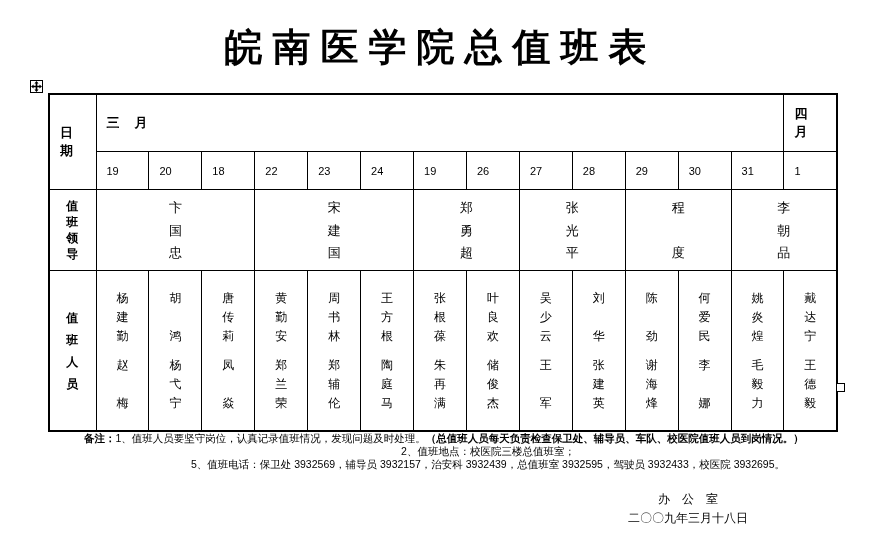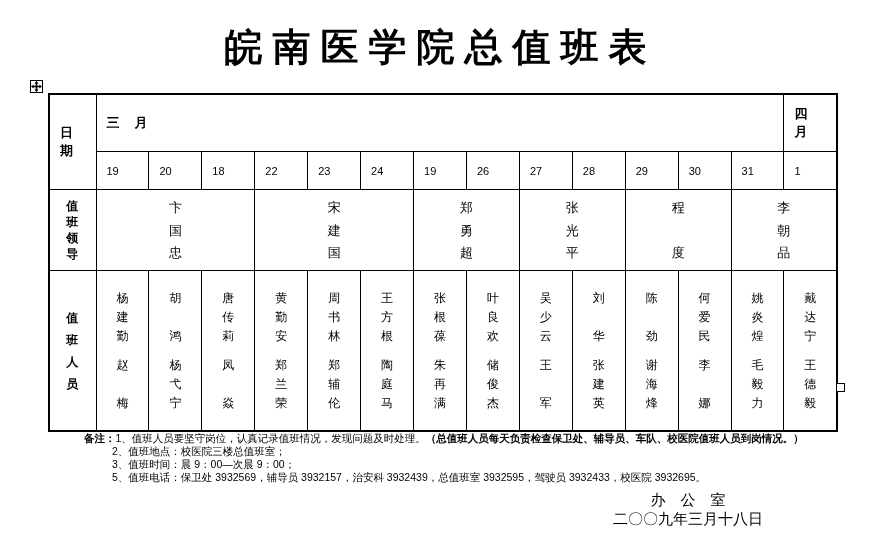--- a/index.html
+++ b/index.html
@@ -40,25 +40,25 @@
   .pname{height:50px;font-size:12px;}
   .pcell{display:flex;flex-direction:column;align-items:center;justify-content:center;gap:17px;height:139px;}
   .vlabel{display:flex;flex-direction:column;justify-content:space-between;align-items:center;margin:0 auto;font-weight:bold;font-size:12px;line-height:1;}
   #leader-label{height:60px;}
   #personnel-label{height:78px;}
   .notes{
     position:absolute;left:84px;top:432px;width:780px;
     font-size:10.5px;line-height:13px;white-space:nowrap;
   }
   .note-line{height:13px;}
-  .note-line.indent{padding-left:28px;}
+  .note-line.indent{padding-left:28px;text-align:center;}
   .note-line b{font-weight:bold;}
   .signature{
     position:absolute;left:557px;top:490px;width:262px;text-align:center;
-    font-size:15px;line-height:19px;
+    font-size:12px;line-height:19px;
   }
 </style>
 </head>
 <body>
 
 <div class="title">皖南医学院总值班表</div>
 
 <div class="move-handle">
   <svg width="11" height="11" viewBox="0 0 12 12">
     <path fill="#000" d="M6 0 L8.3 2.8 H6.9 V5.1 H9.2 V3.7 L12 6 L9.2 8.3 V6.9 H6.9 V9.2 H8.3 L6 12 L3.7 9.2 H5.1 V6.9 H2.8 V8.3 L0 6 L2.8 3.7 V5.1 H5.1 V2.8 H3.7 Z"></path>
@@ -343,20 +343,19 @@
         </td>
       </tr>
   </tbody>
 </table>
 
 <div class="resize-handle"></div>
 
 <div class="notes" id="notes">
     <div class="note-line"><b>备注：</b><span>1、值班人员要坚守岗位，认真记录值班情况，发现问题及时处理。</span><b>（总值班人员每天负责检查保卫处、辅导员、车队、校医院值班人员到岗情况。）</b></div>
     <div class="note-line indent"><span>2、值班地点：校医院三楼总值班室；</span></div>
-    <div class="note-line indent"><span>3、值班时间：晨 9：00—次晨 9：00；</span></div>
     <div class="note-line indent"><span>5、值班电话：保卫处 3932569，辅导员 3932157，治安科 3932439，总值班室 3932595，驾驶员 3932433，校医院 3932695。</span></div>
   </div>
 
 <div class="signature">
   <div>办　公　室</div>
   <div>二〇〇九年三月十八日</div>
 </div>
 
 </body></html>

